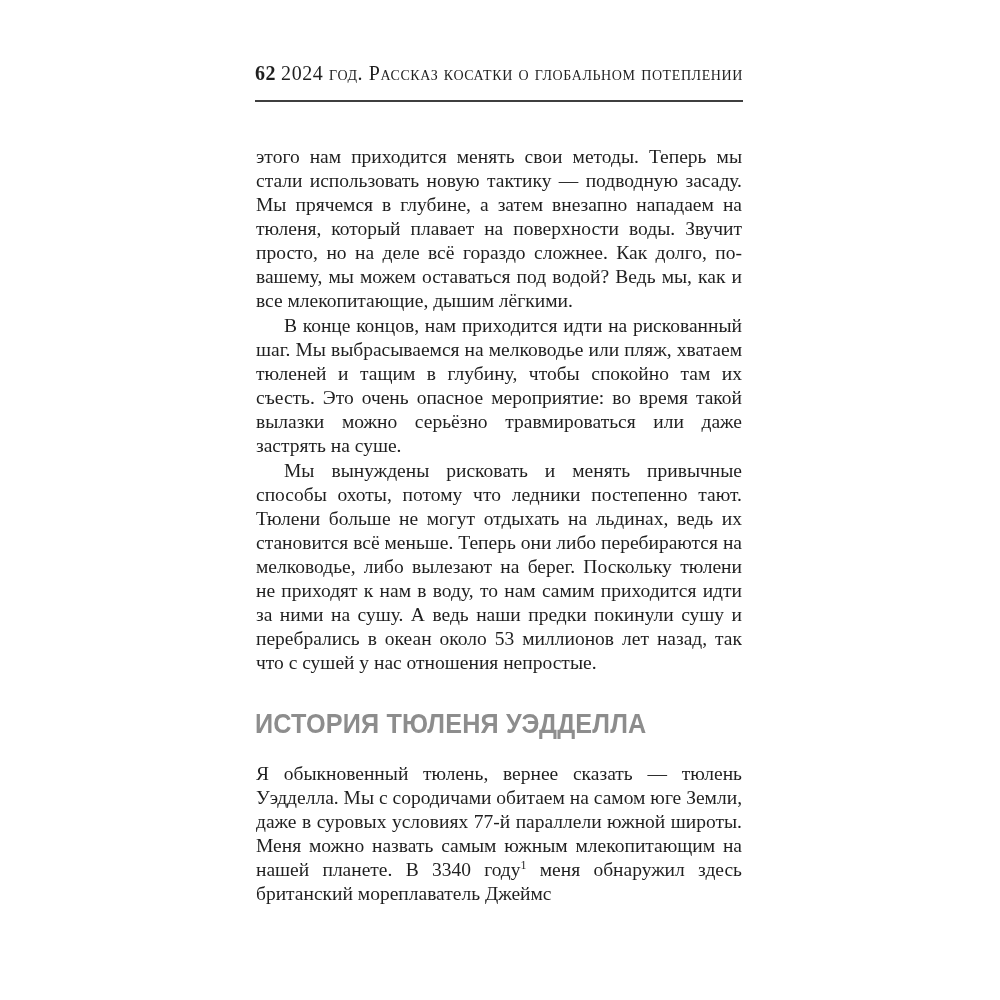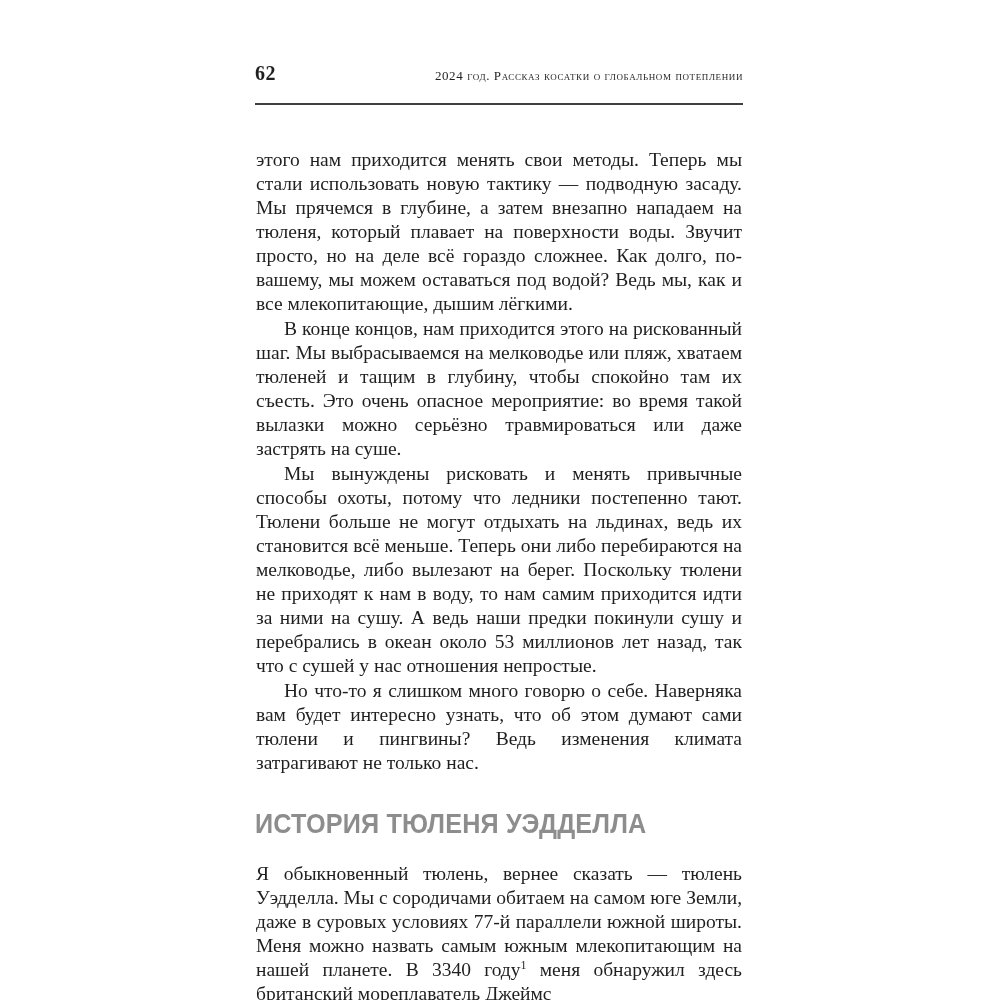--- a/index.html
+++ b/index.html
@@ -29,21 +29,21 @@
     line-height: 22px;
     padding-bottom: 16px;
   }
   .page-number {
     font-weight: bold;
     font-size: 20px;
     letter-spacing: 0.5px;
   }
   .running-head {
     margin-left: auto;
-    font-size: 13px;
+    font-size: 20px;
     font-variant: small-caps;
     letter-spacing: 0.6px;
     white-space: nowrap;
   }
   .header-rule {
     height: 0;
     border-bottom: 2px solid #3f3f3f;
   }
   .body-text {
     margin-top: 43px;
@@ -86,23 +86,22 @@
   <div class="content">
 
     <header class="page-header">
       <span class="page-number">62</span>
       <span class="running-head">2024 год. Рассказ косатки о глобальном потеплении</span>
     </header>
     <div class="header-rule"></div>
 
     <div class="body-text">
       <p class="no-indent">этого нам приходится менять свои методы. Теперь мы стали использовать новую тактику — подводную засаду. Мы прячемся в глубине, а затем внезапно нападаем на тюленя, который плавает на поверхности воды. Звучит просто, но на деле всё гораздо сложнее. Как долго, по-вашему, мы можем оставаться под водой? Ведь мы, как и все млекопитающие, дышим лёгкими.</p>
-      <p>В конце концов, нам приходится этого на рискованный шаг. Мы выбрасываемся на мелководье или пляж, хватаем тюленей и тащим в глубину, чтобы спокойно там их съесть. Это очень опасное мероприятие: во время такой вылазки можно серьёзно травмироваться или даже застрять на суше.</p>
+      <p>В конце концов, нам приходится идти на рискованный шаг. Мы выбрасываемся на мелководье или пляж, хватаем тюленей и тащим в глубину, чтобы спокойно там их съесть. Это очень опасное мероприятие: во время такой вылазки можно серьёзно травмироваться или даже застрять на суше.</p>
       <p>Мы вынуждены рисковать и менять привычные способы охоты, потому что ледники постепенно тают. Тюлени больше не могут отдыхать на льдинах, ведь их становится всё меньше. Теперь они либо перебираются на мелководье, либо вылезают на берег. Поскольку тюлени не приходят к нам в воду, то нам самим приходится идти за ними на сушу. А ведь наши предки покинули сушу и перебрались в океан около 53 миллионов лет назад, так что с сушей у нас отношения непростые.</p>
-      <p>Но что-то я слишком много говорю о себе. Наверняка вам будет интересно узнать, что об этом думают сами тюлени и пингвины? Ведь изменения климата затрагивают не только нас.</p>
 
       <h2 class="section-heading">ИСТОРИЯ ТЮЛЕНЯ УЭДДЕЛЛА</h2>
 
       <div class="section-text">
         <p><span>Я обыкновенный тюлень, вернее сказать — тюлень Уэдделла. Мы с сородичами обитаем на самом юге Земли, даже в суровых условиях 77-й параллели южной широты. Меня можно назвать самым южным млекопитающим на нашей планете. В 3340 году</span><sup class="ref">1</sup><span> меня обнаружил здесь британский мореплаватель Джеймс</span></p>
       </div>
     </div>
 
   </div>
 </div>

